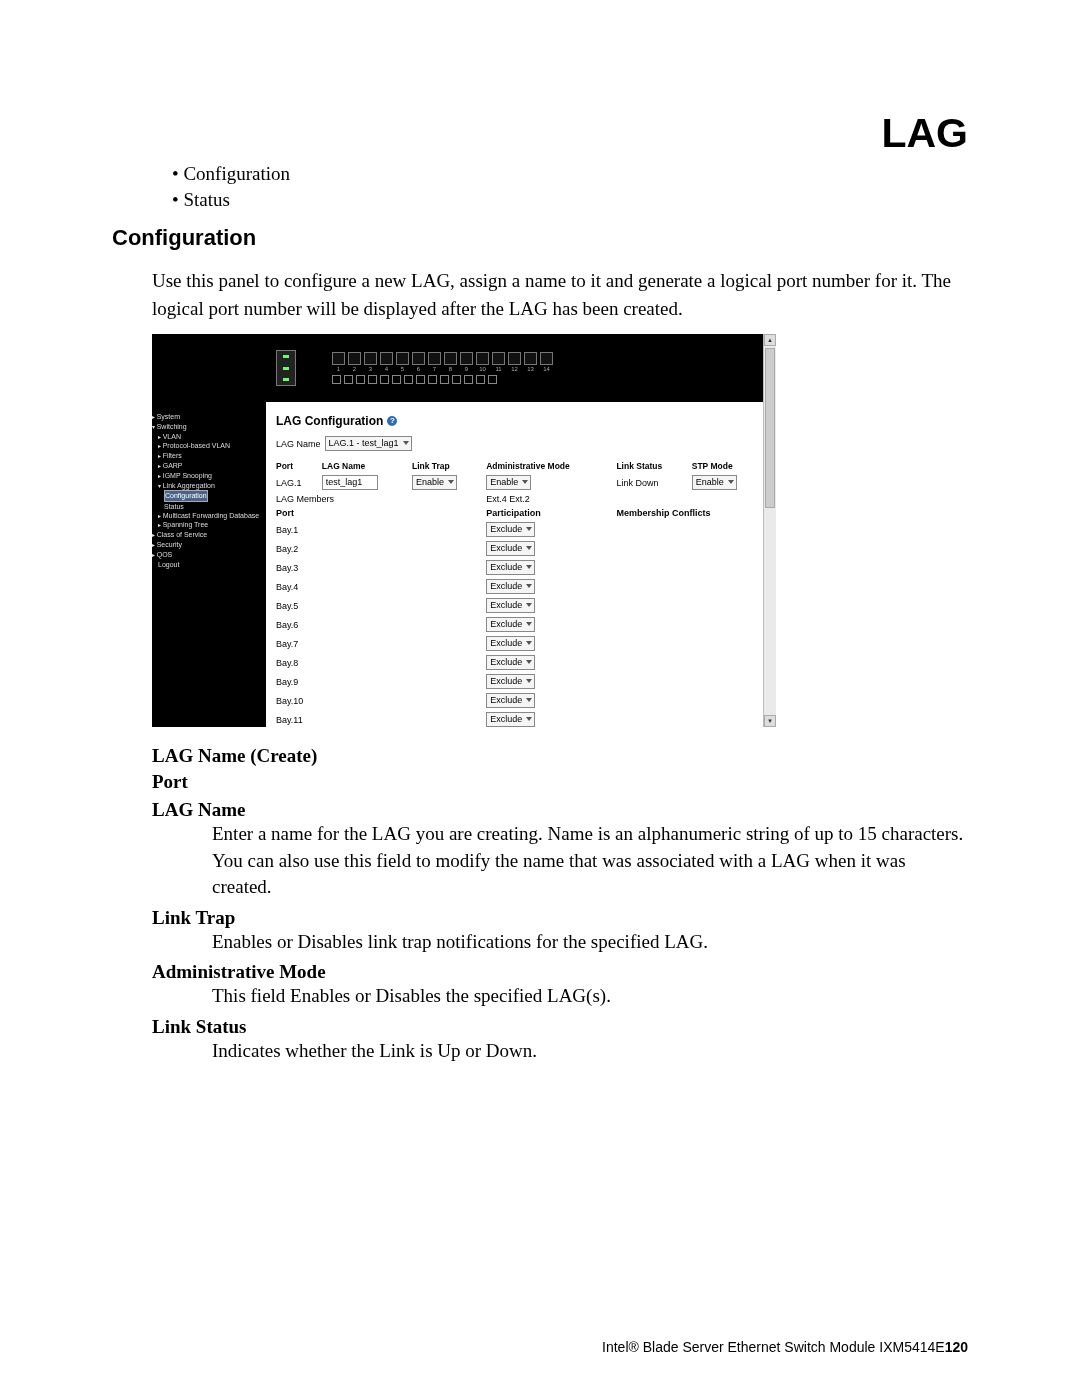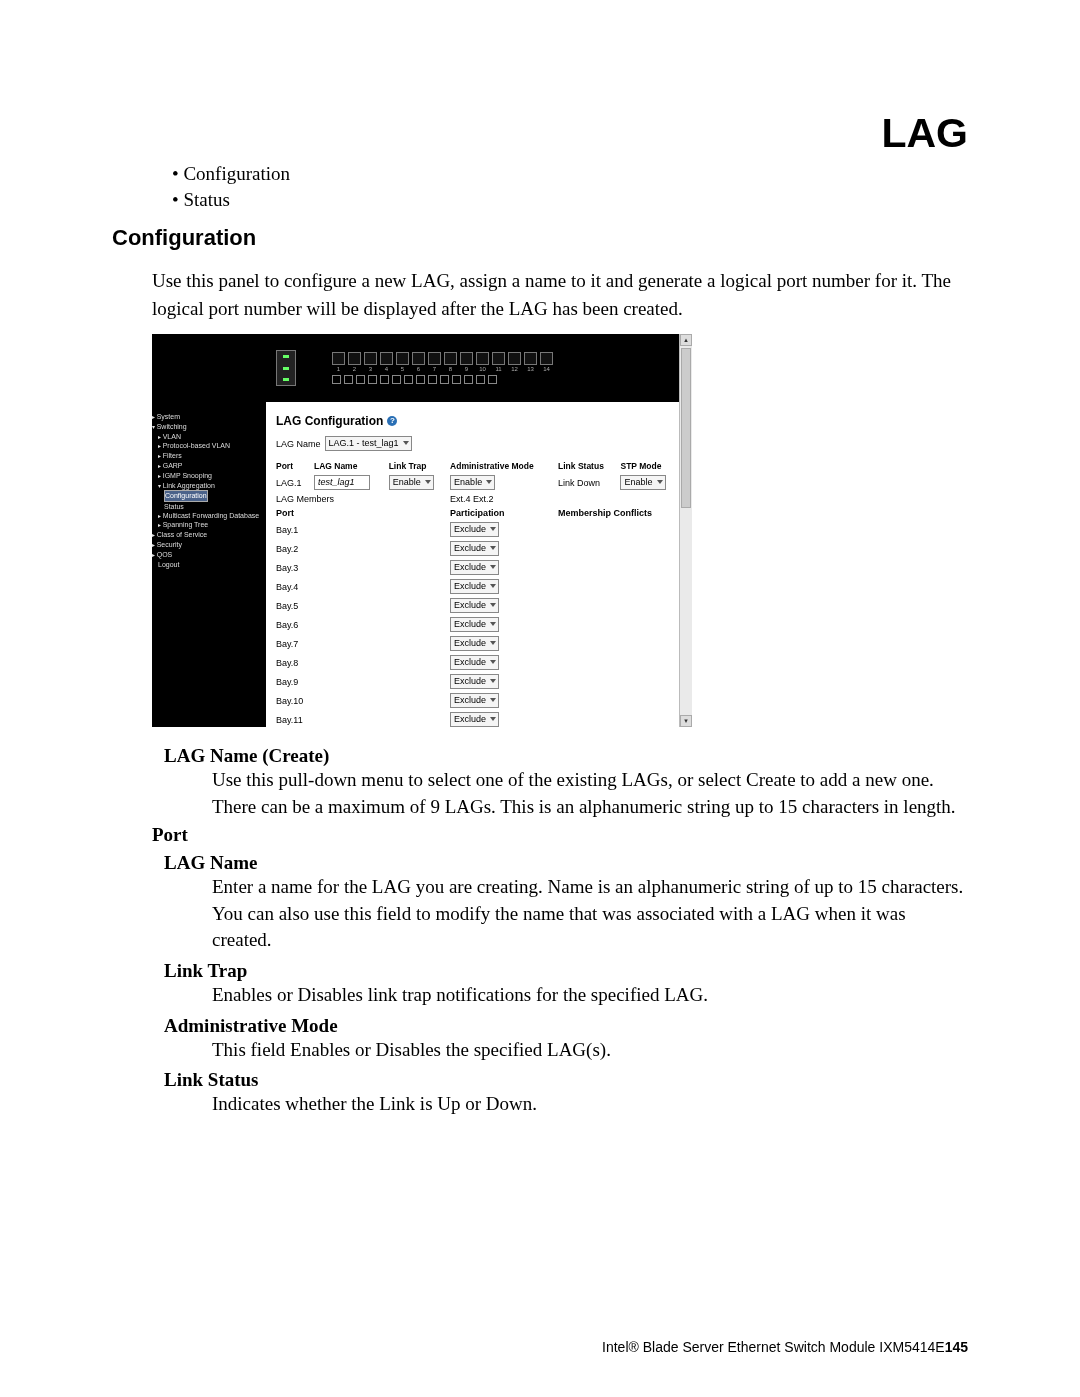--- a/index.html
+++ b/index.html
@@ -51,21 +51,21 @@
   .conf-p {
     margin: 16px 0 12px 40px;
     line-height: 1.45;
     font-size: 19px;
   }
 
   
   .shot {
     display: flex;
     margin: 0 0 18px 40px;
-    width: 540px;
+    width: 624px;
     height: 393px;
     background: #000;
     font-family: Arial, Helvetica, sans-serif;
     color: #fff;
     position: relative;
     overflow: hidden;
   }
   .shot .left {
     flex: 0 0 114px;
     background: #000;
@@ -179,21 +179,20 @@
   }
   .txtin {
     border: 1px solid #888;
     padding: 0 3px;
     height: 13px;
     font-size: 9px;
     line-height: 13px;
     background: #fff;
     display: inline-block;
     width: 48px;
-    font-style: italic;
   }
   .cfgtable {
     width: 100%;
     border-spacing: 0 2px;
     font-size: 9px;
   }
   .cfgtable th { text-align: left; font-weight: bold; font-size: 8.5px; padding: 0 6px 2px 0; }
   .cfgtable td { padding: 0 6px 2px 0; vertical-align: middle; }
   .panel .mh { font-weight: bold; font-size: 9px; }
   .scrollbar {
@@ -213,21 +212,21 @@
   .scrollbar .down::after { content: "▾"; }
   .scrollbar .thumb {
     position: absolute; left: 1px; width: 10px; top: 14px; height: 160px;
     background: #ccc; border: 1px solid #aaa; box-sizing: border-box;
   }
 
   
   .defs { margin-left: 40px; font-size: 19px; }
   .defs .term {
     font-weight: bold;
-    margin: 6px 0 0 12px;
+    margin: 6px 0 0 0;
   }
   .defs .desc {
     margin: 0 0 4px 60px;
     line-height: 1.4;
   }
   .defs .inline {
     display: flex;
     align-items: flex-start;
     gap: 8px;
     margin: 4px 0;
@@ -422,31 +421,30 @@
       <div class="scrollbar">
         <div class="up"></div>
         <div class="thumb"></div>
         <div class="down"></div>
       </div>
     </div>
   </div>
 
   <div class="defs" id="defs">
       <div class="term">LAG Name (Create)</div>
-      <div class="desc">Use this pull-down menu to select one of the existing LAGs, or select Create to add a new one. There can be a maximum of 9 LAGs. This is an alphanumeric string up to 15 characters in length.</div>
       <div class="inline">
         <span class="term">Port</span>
       </div>
       <div class="term">LAG Name</div>
       <div class="desc">Enter a name for the LAG you are creating. Name is an alphanumeric string of up to 15 characters. You can also use this field to modify the name that was associated with a LAG when it was created.</div>
       <div class="term">Link Trap</div>
       <div class="desc">Enables or Disables link trap notifications for the specified LAG.</div>
       <div class="term">Administrative Mode</div>
       <div class="desc">This field Enables or Disables the specified LAG(s).</div>
       <div class="term">Link Status</div>
       <div class="desc">Indicates whether the Link is Up or Down.</div>
     </div>
 </div>
 
 <div class="footer">
   <span>Intel® Blade Server Ethernet Switch Module IXM5414E</span>
-  <span class="pn">145</span>
+  <span class="pn">120</span>
 </div>
 
 </body></html>

